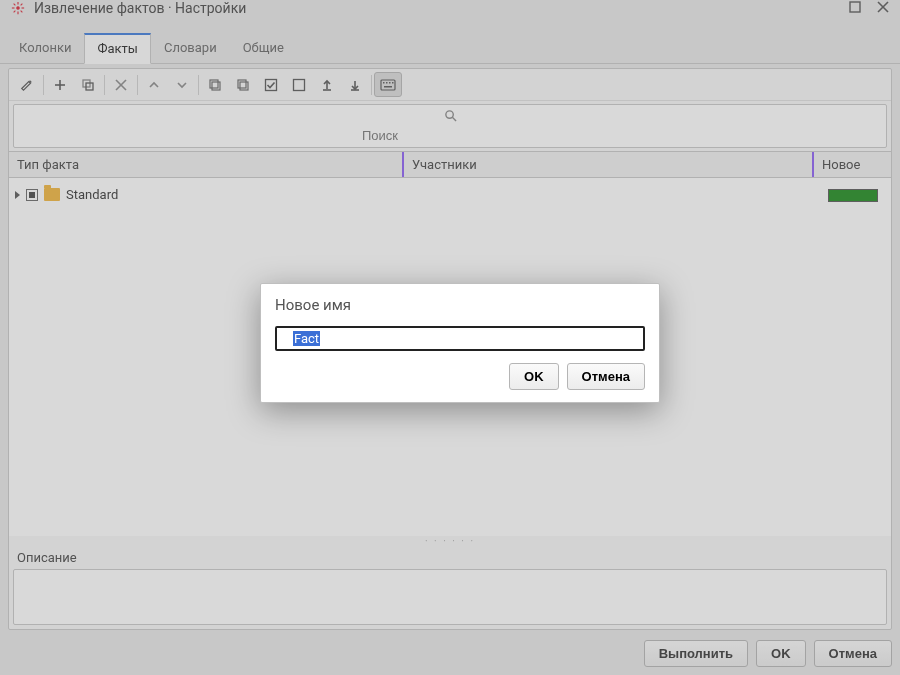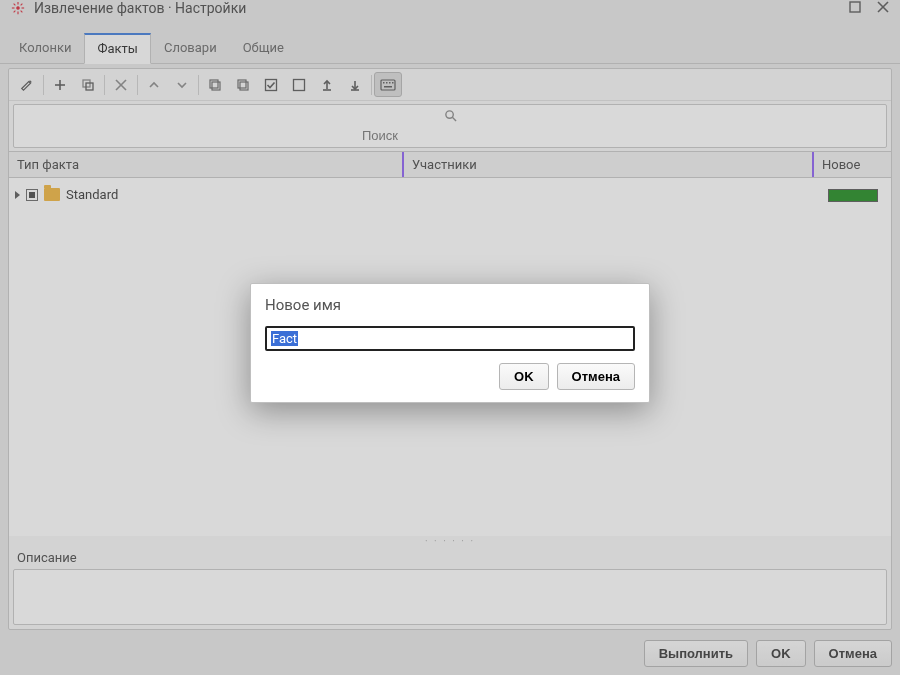--- a/index.html
+++ b/index.html
@@ -189,34 +189,34 @@
   
   .dim {
     position:absolute; inset:0;
     background: rgba(120,120,120,0.28);
     pointer-events:none;
   }
 
   
   .dialog {
     position:absolute;
-    left: 250px; top: 283px;
+    left: 260px; top: 283px;
     width: 400px;
     background:#fff;
     border:1px solid #bfbfbf;
     box-shadow: 0 8px 32px rgba(0,0,0,0.35);
     border-radius:2px;
     padding: 12px 14px 12px 14px;
   }
   .dialog .dtitle { font-size:15px; color:#555; margin-bottom:12px; }
   .dialog .dinput {
     width: 100%;
     border: 2px solid #222;
     border-radius:2px;
-    padding: 3px 4px;
+    padding: 3px 16px;
     font-size:13px;
     outline:none;
   }
   .dialog .dinput .sel { background:#3b6fd6; color:#fff; padding:0 1px;}
   .dialog .dbtns { display:flex; justify-content:flex-end; gap:8px; margin-top:12px;}
   .dialog .dbtn {
     background: linear-gradient(#fafafa,#ececec);
     border:1px solid #b5b5b5;
     border-radius:3px;
     padding:5px 14px;

